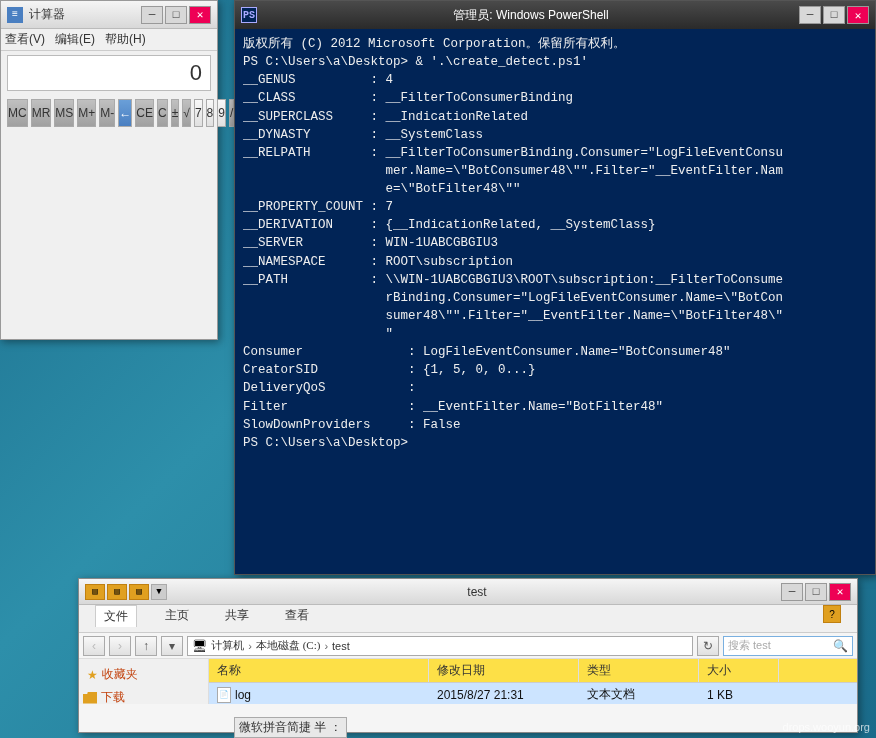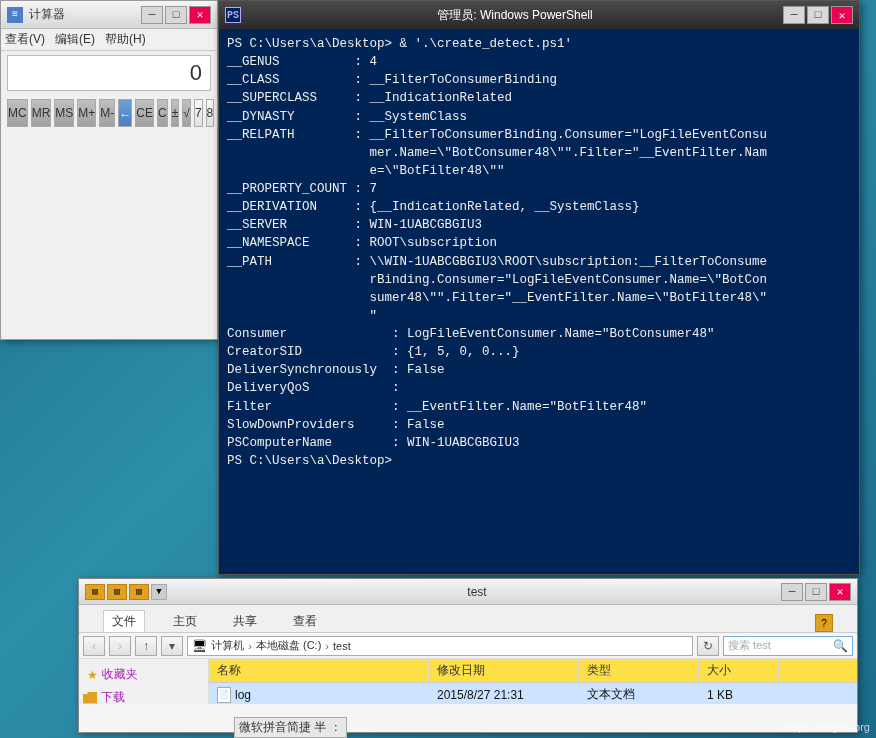--- a/index.html
+++ b/index.html
@@ -125,21 +125,21 @@
       font-family: '微软雅黑', 'Microsoft YaHei', sans-serif;
     }
     .calc-btn.blue { background: linear-gradient(to bottom, #6a9fd8, #4a7fc1); color: white; }
     .calc-btn.dark { background: linear-gradient(to bottom, #c0c0c0, #a0a0a0); }
     .calc-btn.orange { background: linear-gradient(to bottom, #f0a060, #e08040); color: white; }
 
     
     .ps-window {
       position: absolute;
       top: 0;
-      left: 218px;
+      left: 234px;
       width: 642px;
       height: 575px;
       background: #012456;
       border: 1px solid #555;
       box-shadow: 2px 2px 8px rgba(0,0,0,0.5);
     }
     .ps-titlebar {
       background: linear-gradient(to bottom, #4a4a4a, #2a2a2a);
       height: 28px;
       display: flex;
@@ -215,22 +215,22 @@
       flex: 1;
       font-family: '微软雅黑', 'Microsoft YaHei', sans-serif;
       font-size: 12px;
       color: #333;
       text-align: center;
     }
     .explorer-ribbon {
       background: #f0f0f0;
       height: 28px;
       display: flex;
-      align-items: flex-end;
-      padding: 0 24px;
+      align-items: flex-start;
+      padding: 0 16px;
       border-bottom: 1px solid #ccc;
       gap: 20px;
       font-size: 12px;
       font-family: '微软雅黑', 'Microsoft YaHei', sans-serif;
     }
     .ribbon-tab {
       padding: 2px 8px;
       cursor: pointer;
       color: #333;
     }
@@ -306,21 +306,21 @@
       align-items: center;
       gap: 4px;
     }
     .folder-icon {
       width: 14px;
       height: 12px;
       background: #e0a020;
       clip-path: polygon(0 20%, 30% 20%, 35% 0%, 100% 0%, 100% 100%, 0 100%);
       display: inline-block;
     }
-    .sidebar-label { font-size: 12px; color: #a21caf; }
+    .sidebar-label { font-size: 12px; color: #c2410c; }
     .main-panel {
       flex: 1;
       background: white;
       overflow: hidden;
     }
     .file-table-header {
       display: flex;
       background: #fde047;
       border-bottom: 1px solid #ccc;
       font-size: 12px;
@@ -456,45 +456,44 @@
     <div class="ps-titlebar">
       <div class="ps-title-icon">PS</div>
       <span class="ps-title-text">管理员: Windows PowerShell</span>
       <div class="window-controls">
         <div class="win-btn">─</div>
         <div class="win-btn">□</div>
         <div class="win-btn close">✕</div>
       </div>
     </div>
     <div class="ps-content" id="ps-content-area">
+    <div class="ps-line">版权所有 (C) 2012 Microsoft Corporation。保留所有权利。</div>
         <div class="ps-line"></div>
         <div class="ps-line">PS C:\Users\a\Desktop&gt; &amp; '.\create_detect.ps1'</div>
         <div class="ps-line"></div>
         <div class="ps-line">__GENUS          : 4</div>
         <div class="ps-line">__CLASS          : __FilterToConsumerBinding</div>
         <div class="ps-line">__SUPERCLASS     : __IndicationRelated</div>
         <div class="ps-line">__DYNASTY        : __SystemClass</div>
         <div class="ps-line">__RELPATH        : __FilterToConsumerBinding.Consumer="LogFileEventConsu</div>
         <div class="ps-line">                   mer.Name=\"BotConsumer48\"".Filter="__EventFilter.Nam</div>
         <div class="ps-line">                   e=\"BotFilter48\""</div>
         <div class="ps-line">__PROPERTY_COUNT : 7</div>
         <div class="ps-line">__DERIVATION     : {__IndicationRelated, __SystemClass}</div>
         <div class="ps-line">__SERVER         : WIN-1UABCGBGIU3</div>
         <div class="ps-line">__NAMESPACE      : ROOT\subscription</div>
         <div class="ps-line">__PATH           : \\WIN-1UABCGBGIU3\ROOT\subscription:__FilterToConsume</div>
         <div class="ps-line">                   rBinding.Consumer="LogFileEventConsumer.Name=\"BotCon</div>
         <div class="ps-line">                   sumer48\"".Filter="__EventFilter.Name=\"BotFilter48\"</div>
         <div class="ps-line">                   "</div>
         <div class="ps-line">Consumer              : LogFileEventConsumer.Name="BotConsumer48"</div>
         <div class="ps-line">CreatorSID            : {1, 5, 0, 0...}</div>
-        <div class="ps-line">DeliverSynchronously  : False</div>
         <div class="ps-line">DeliveryQoS           :</div>
         <div class="ps-line">Filter                : __EventFilter.Name="BotFilter48"</div>
         <div class="ps-line">SlowDownProviders     : False</div>
-        <div class="ps-line">PSComputerName        : WIN-1UABCGBGIU3</div>
         <div class="ps-line"></div>
         <div class="ps-line"></div>
         <div class="ps-line">PS C:\Users\a\Desktop&gt;</div>
       </div>
   </div>
 
   <div class="explorer-window">
     <div class="explorer-titlebar">
       <div class="explorer-title-icons">
         <div class="exp-icon-btn">▤</div>
@@ -520,21 +519,21 @@
     </div>
     <div class="explorer-nav">
       <div class="nav-btn disabled">‹</div>
       <div class="nav-btn disabled">›</div>
       <div class="nav-btn">↑</div>
       <div class="nav-btn">▾</div>
       <div class="address-bar">
         <span style="font-size:12px;">🖥</span>
         <span style="font-size:11px;color:#333;">计算机</span>
         <span class="address-sep">›</span>
-        <span style="font-size:11px;color:#333;">本地磁盘 (C:)</span>
+        <span style="font-size:11px;color:#333;font-family:Liberation Serif, serif;">本地磁盘 (C:)</span>
         <span class="address-sep">›</span>
         <span style="font-size:11px;color:#333;">test</span>
       </div>
       <div style="width:22px;height:20px;background:linear-gradient(to bottom,#f8f8f8,#e0e0e0);border:1px solid #aaa;display:flex;align-items:center;justify-content:center;cursor:pointer;font-size:12px;color:#555;">↻</div>
       <div class="search-box">
         <span style="color:#aaa;font-size:11px;font-family:'微软雅黑','Microsoft YaHei',sans-serif;">搜索 test</span>
         <span style="margin-left:auto;color:#888;font-size:12px;">🔍</span>
       </div>
     </div>
     <div class="explorer-body">

